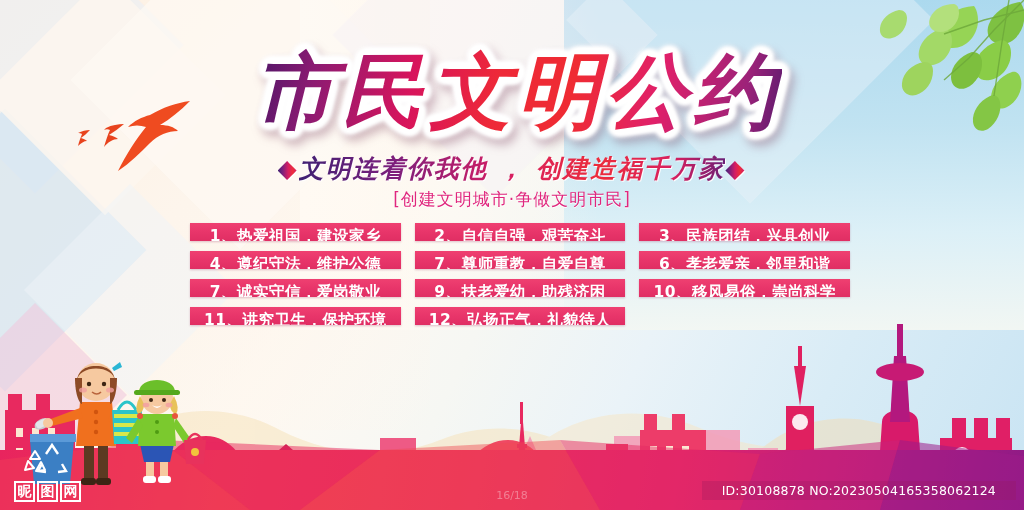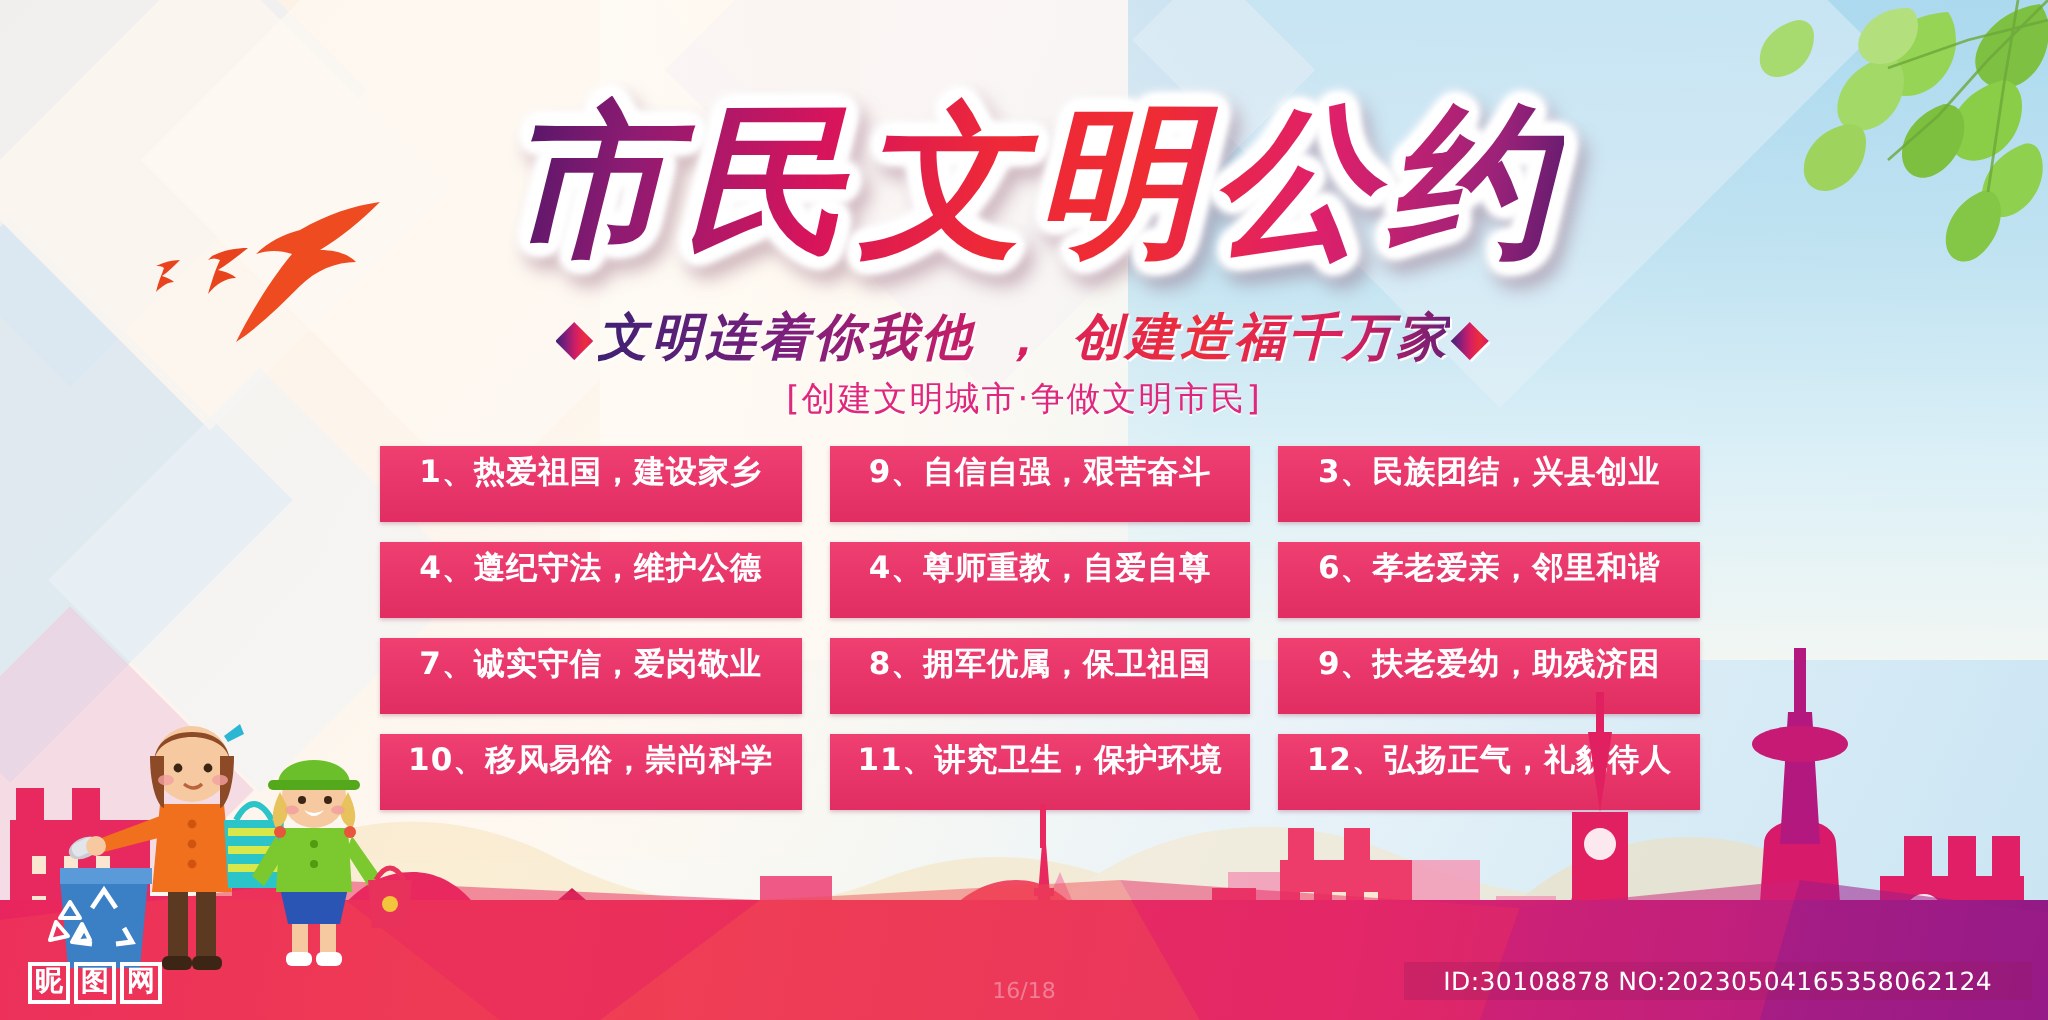--- a/index.html
+++ b/index.html
@@ -95,21 +95,21 @@
 
   
   .grid{
     position:absolute; left:190px; top:223px;
     width:660px;
     display:grid;
     grid-template-columns:repeat(3,1fr);
     gap:10px 14px;
   }
   .badge{
-    height:38px; line-height:26px;
+    height:18px; line-height:26px;
     background:linear-gradient(180deg,#ef4071 0%,#e8356a 50%,#e02e63 100%);
     color:#ffffff;
     font-size:15.5px; font-weight:bold;
     text-align:center;
     letter-spacing:.5px;
     box-shadow:0 1px 2px rgba(140,20,70,.25);
     white-space:nowrap;
     overflow:hidden;
   }
 
@@ -205,27 +205,26 @@
   <div class="subtitle-wrap">
     <span class="subtitle">◆</span><span class="subtitle">文明连着你我他 ， 创建造福千万家</span><span class="subtitle">◆</span>
   </div>
 
   <div class="tagline-wrap">
     <div class="tagline">[创建文明城市·争做文明市民]</div>
   </div>
 
   <div class="grid">
     <div class="badge">1、热爱祖国，建设家乡</div>
-    <div class="badge">9、自信自强，艰苦奋斗</div>
+    <div class="badge">2、自信自强，艰苦奋斗</div>
     <div class="badge">3、民族团结，兴县创业</div>
     <div class="badge">4、遵纪守法，维护公德</div>
-    <div class="badge">4、尊师重教，自爱自尊</div>
+    <div class="badge">7、尊师重教，自爱自尊</div>
     <div class="badge">6、孝老爱亲，邻里和谐</div>
     <div class="badge">7、诚实守信，爱岗敬业</div>
-    <div class="badge">8、拥军优属，保卫祖国</div>
     <div class="badge">9、扶老爱幼，助残济困</div>
     <div class="badge">10、移风易俗，崇尚科学</div>
     <div class="badge">11、讲究卫生，保护环境</div>
     <div class="badge">12、弘扬正气，礼貌待人</div>
   </div>
 
   <svg class="skyline" viewBox="0 0 1024 200" preserveAspectRatio="none">
 
     <g opacity=".5">
       <path d="M90 150 C150 95 220 88 280 120 C330 146 390 150 440 130 C490 110 540 118 580 140 L600 200 L60 200 Z" fill="#f6e2b8"></path>

